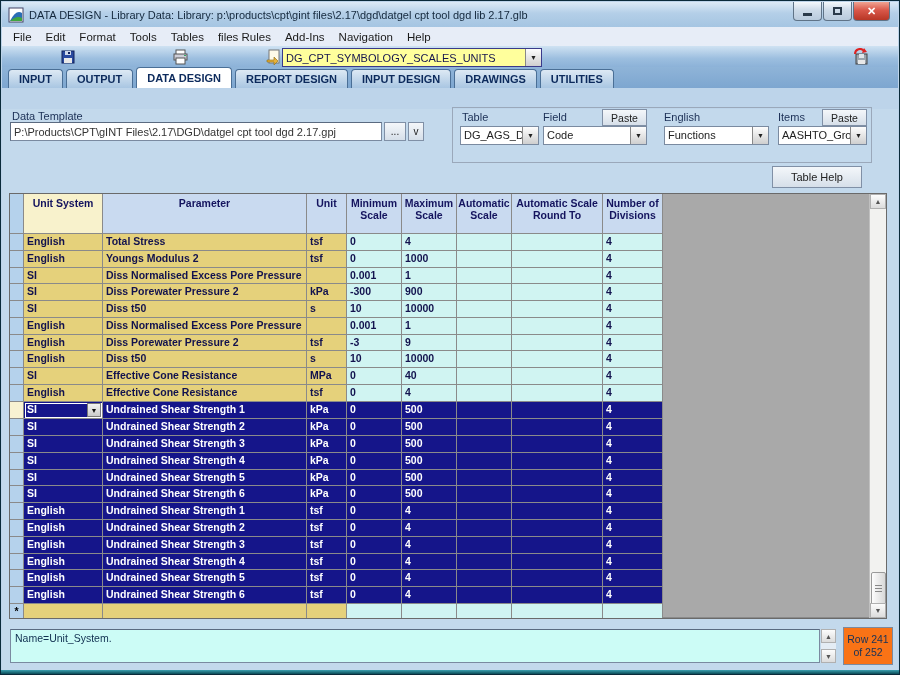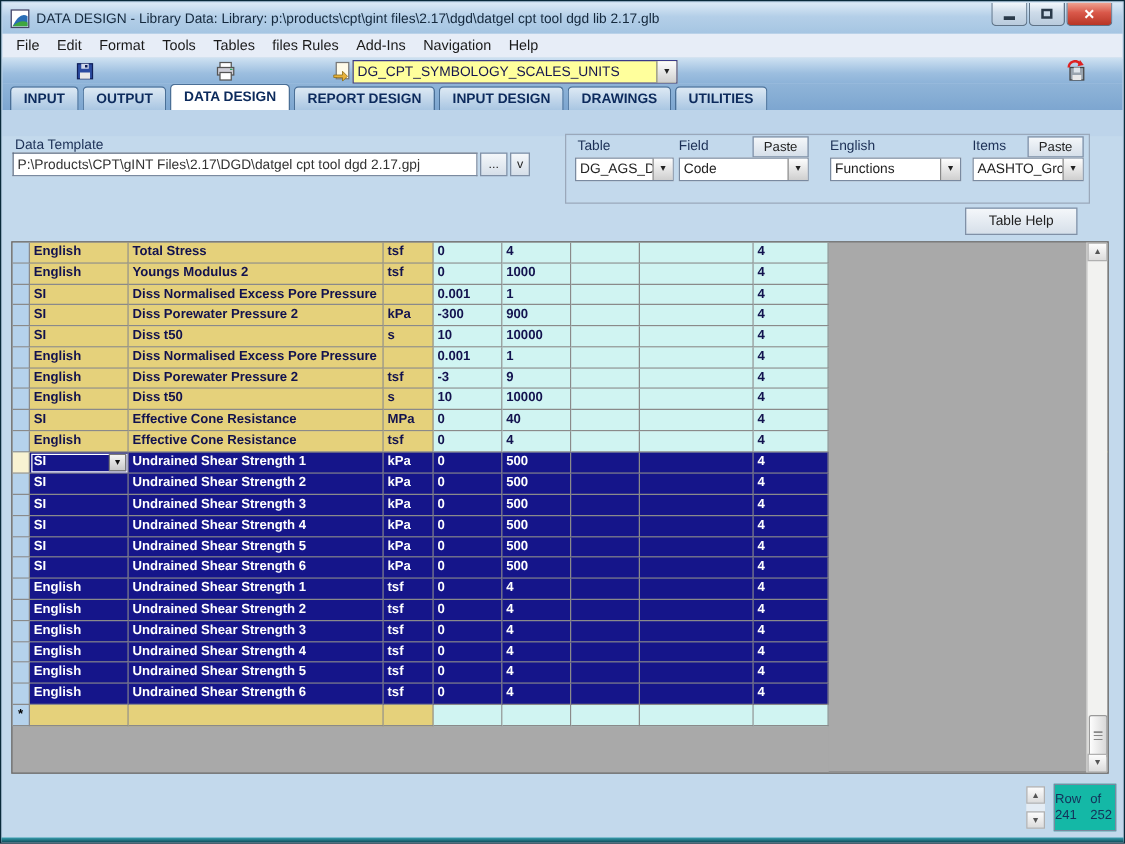--- a/index.html
+++ b/index.html
@@ -81,22 +81,22 @@
   #sthumb{position:absolute;left:1px;width:13px;top:378px;height:32px;background:linear-gradient(90deg,#fdfdfd,#d8d8d8);
     border:1px solid #9a9a9a;border-radius:2px;}
   #sthumb:before{content:"";position:absolute;left:3px;right:3px;top:12px;height:8px;
     background:repeating-linear-gradient(#888 0 1px,transparent 1px 3px);}
 
   
   #status-msg{position:absolute;left:8px;top:520px;width:810px;height:34px;background:#ccfcf6;
     border:1px solid #7a8aa0;border-top-color:#5a6a80;box-sizing:border-box;font-size:10.5px;color:#103050;padding:2px 4px;}
   #status-scroll{position:absolute;left:819px;top:520px;width:15px;height:34px;background:#e4ecf4;}
   #status-scroll .sbtn{width:15px;height:14px;}
-  #rowbox{position:absolute;left:841px;top:518px;width:50px;height:38px;background:#14b8a6;border:1px solid #7a8aa0;
-    box-sizing:border-box;display:flex;align-items:center;justify-content:center;
+  #rowbox{position:absolute;left:841px;top:518px;width:50px;height:38px;background:#f97316;border:1px solid #7a8aa0;
+    box-sizing:border-box;display:flex;flex-direction:column;align-items:center;justify-content:center;
     font-size:10.5px;color:#14325a;line-height:13px;}
   #bottom-edge{position:absolute;left:0;right:0;bottom:0;height:4px;background:linear-gradient(#3aa0b0,#0b4a56);}
 </style>
 </head>
 <body>
 
 <div id="win">
 
   <div id="titlebar">
     <svg id="appicon" viewBox="0 0 16 16">
@@ -201,20 +201,31 @@
     <div class="pastebtn" style="left:820px;top:0px">Paste</div>
     <div class="combo" style="left:776px;top:17px;width:89px">
       <div class="val">AASHTO_Group_Ind</div>
       <div class="ddbtn">▼</div>
     </div>
 
     <div id="tablehelp" class="smallbtn">Table Help</div>
 
     <div id="grid">
       <div id="grayfill"></div>
+      <div id="gridhead">
+          <div class="h h0" style="width: 14px;"></div>
+          <div class="h h1" style="width: 79px;">Unit System</div>
+          <div class="h h2" style="width: 204px;">Parameter</div>
+          <div class="h h3" style="width: 40px;">Unit</div>
+          <div class="h h4" style="width: 55px;">Minimum Scale</div>
+          <div class="h h5" style="width: 55px;">Maximum Scale</div>
+          <div class="h h6" style="width: 55px;">Automatic Scale</div>
+          <div class="h h7" style="width: 91px;">Automatic Scale Round To</div>
+          <div class="h h8" style="width: 60px;">Number of Divisions</div>
+        </div>
       <div id="gridbody">
           <div class="grow">
             <div class="c c0" style="width: 14px;"></div>
             <div class="c c1" style="width: 79px;">English</div>
             <div class="c c2" style="width: 204px;">Total Stress</div>
             <div class="c c3" style="width: 40px;">tsf</div>
             <div class="c c4" style="width: 55px;">0</div>
             <div class="c c5" style="width: 55px;">4</div>
             <div class="c c6" style="width: 55px;"></div>
             <div class="c c7" style="width: 91px;"></div>
@@ -463,20 +474,21 @@
             <div class="c c8" style="width: 60px;"></div>
           </div>
         </div>
       <div id="vscroll">
         <div class="sbtn" style="top:0">▲</div>
         <div id="sthumb"></div>
         <div class="sbtn" style="bottom:0">▼</div>
       </div>
     </div>
 
+    <div id="status-msg" class="sunken" style="background:#ccfcf6">Name=Unit_System.</div>
     <div id="status-scroll">
       <div class="sbtn" style="top:0">▲</div>
       <div class="sbtn" style="bottom:0">▼</div>
     </div>
     <div id="rowbox">
       <div>Row 241</div>
       <div>of 252</div>
     </div>
   </div>
 

